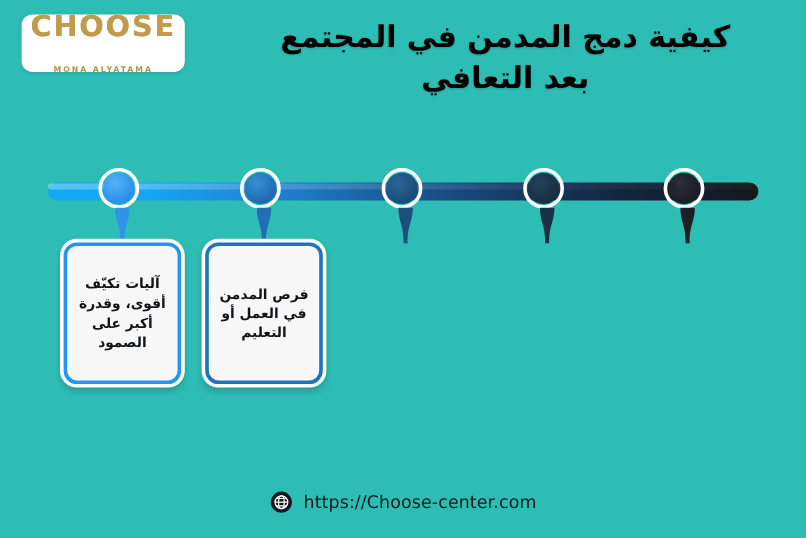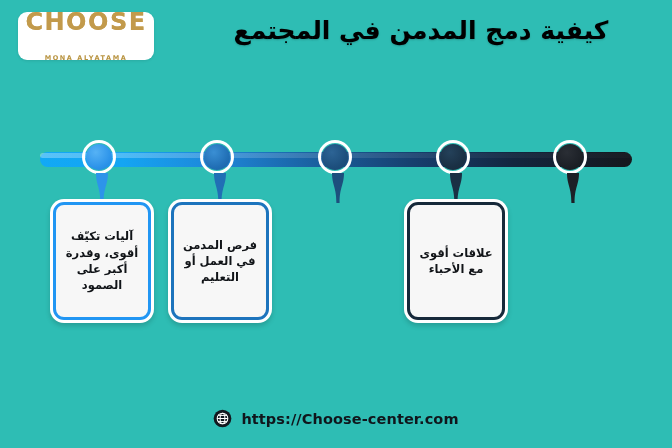--- a/index.html
+++ b/index.html
@@ -184,38 +184,39 @@
     gap: 9px;
     direction: ltr;
   }
   .globe {
     width: 19px;
     height: 19px;
     flex: 0 0 auto;
   }
   .footer-url {
     font-size: 14.5px;
-    font-weight: bold;
+    font-weight: normal;
     color: #10161c;
     letter-spacing: 0.1px;
     direction: ltr;
   }
 </style>
 </head>
 <body>
 
 <div id="canvas">
 
   <div class="logo-box">
     <div class="logo-word">CHOOSE</div>
     <div class="logo-sub">MONA ALYATAMA</div>
   </div>
 
   <div class="title">
     <span class="ln">كيفية دمج المدمن في المجتمع</span>
+    <span class="ln">بعد التعافي</span>
   </div>
 
   <div class="timeline-bar"></div>
   <div class="bar-gloss"></div>
 
   <div class="node" style="left:82px">
     <div class="dot" style="background:radial-gradient(circle at 38% 32%, #56b2f5 0%, #2d94ea 62%, #2183d8 100%)"></div>
     <div class="ring"></div>
     <div class="stem">
       <svg width="14" height="30" viewBox="0 0 14 30">
@@ -270,25 +271,20 @@
     </div>
   </div>
 
   <div class="card" style="left:168px">
     <div class="card-inner" style="border-color:#1d74bd">
       <div class="card-text">فرص المدمن في العمل أو التعليم</div>
     </div>
   </div>
 
 
-  <div class="card" style="left:404px">
-    <div class="card-inner" style="border-color:#16293a">
-      <div class="card-text">علاقات أقوى مع الأحباء</div>
-    </div>
-  </div>
 
 
   <div class="footer">
     <span class="globe">
       <svg width="19" height="19" viewBox="0 0 20 20">
         <circle cx="10" cy="10" r="9.3" fill="#12181f"></circle>
         <circle cx="10" cy="10" r="5.6" fill="none" stroke="#ffffff" stroke-width="1.1"></circle>
         <ellipse cx="10" cy="10" rx="2.5" ry="5.6" fill="none" stroke="#ffffff" stroke-width="1.1"></ellipse>
         <line x1="4.4" y1="10" x2="15.6" y2="10" stroke="#ffffff" stroke-width="1.1"></line>
         <line x1="5.3" y1="6.8" x2="14.7" y2="6.8" stroke="#ffffff" stroke-width="1"></line>

